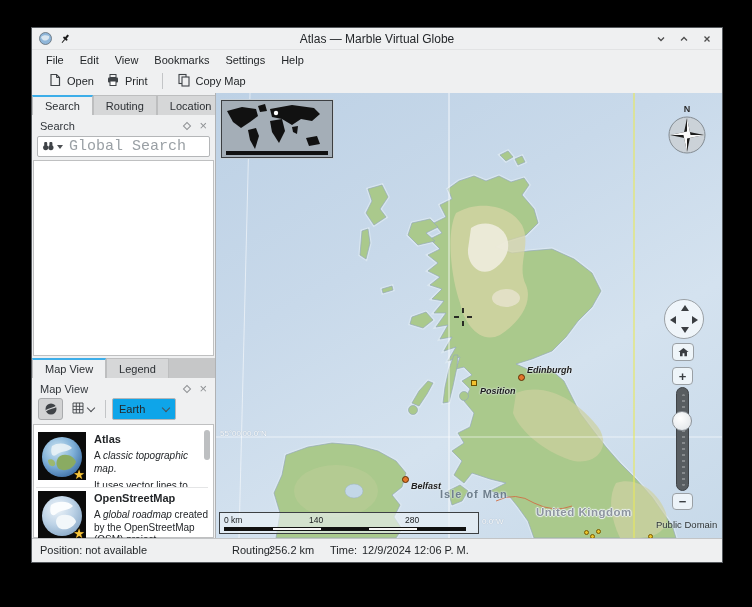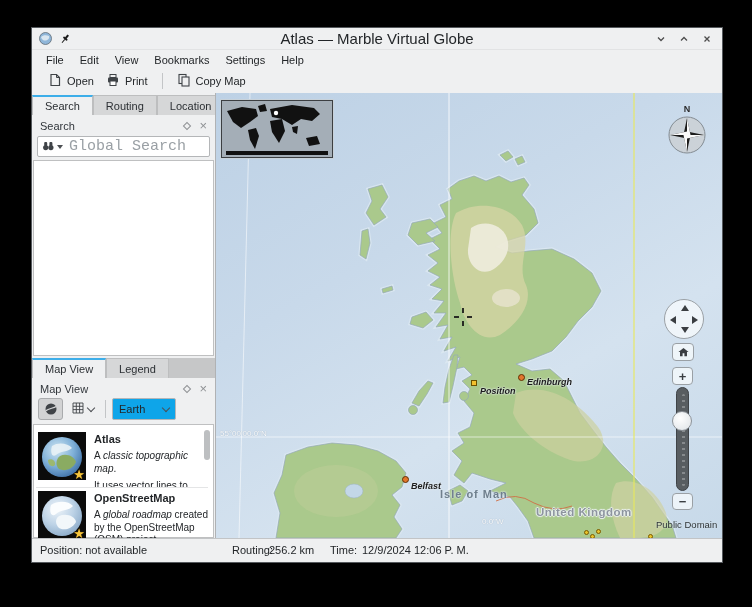--- a/index.html
+++ b/index.html
@@ -3,21 +3,21 @@
 <meta charset="utf-8">
 <style>
   html,body{margin:0;padding:0;width:752px;height:607px;background:#000;overflow:hidden;
     font-family:"Liberation Sans",sans-serif;-webkit-font-smoothing:antialiased;}
   *{box-sizing:border-box;}
   
   #window{position:absolute;left:32px;top:28px;width:690px;height:534px;background:#eff0f1;
     box-shadow:0 0 0 1px #55595d;font-size:11px;color:#232629;}
   #titlebar{position:absolute;left:0;top:0;width:100%;height:22px;background:#eff0f1;
     border-bottom:1px solid #e2e3e4;display:flex;align-items:center;}
-  #title{position:absolute;left:0;right:0;text-align:center;font-size:15px;color:#232629;}
+  #title{position:absolute;left:0;right:0;text-align:center;font-size:12px;color:#232629;}
   .tb-icons{position:absolute;left:7px;top:4px;display:flex;gap:7px;align-items:center;}
   .winbtns{position:absolute;right:8px;top:4px;display:flex;gap:9px;align-items:center;}
   .winbtn{width:14px;height:14px;display:flex;align-items:center;justify-content:center;cursor:default;}
   
   #menubar{position:absolute;left:0;top:22px;width:100%;height:19px;display:flex;align-items:center;padding-left:6px;}
   .menu-item{padding:2px 8px;color:#232629;}
   #toolbar{position:absolute;left:0;top:41px;width:100%;height:24px;display:flex;align-items:center;padding-left:10px;}
   .tool-btn{display:flex;align-items:center;gap:5px;padding:3px 6px;border-radius:3px;color:#232629;}
   .tool-sep{width:1px;height:16px;background:#c3c5c7;margin:0 8px;}
   
@@ -414,21 +414,21 @@
           <path d="M40,32 L23,35.5 L23,32 Z" fill="#fafafa"></path>
         </svg>
       </div>
 
       <span class="mlabel grat-lab" style="left:4px;top:336px;">55°00'00.0"N</span>
       <span class="mlabel grat-lab" style="left:266px;top:424px;">0.0"W</span>
 
       <div class="marker m-square" style="left:255px;top:287px;"></div>
       <span class="mlabel city-lab" style="left:264px;top:293px;">Position</span>
       <div class="marker m-circle" style="left:302px;top:281px;"></div>
-      <span class="mlabel city-lab" style="left:311px;top:284px;">Edinburgh</span>
+      <span class="mlabel city-lab" style="left:311px;top:272px;">Edinburgh</span>
       <div class="marker m-circle" style="left:186px;top:383px;"></div>
       <span class="mlabel city-lab" style="left:195px;top:388px;">Belfast</span>
       <div class="marker m-dot" style="left:368px;top:437px;"></div>
       <div class="marker m-dot" style="left:380px;top:436px;"></div>
       <div class="marker m-dot" style="left:374px;top:441px;"></div>
       <div class="marker m-dot" style="left:432px;top:441px;"></div>
 
       <span class="mlabel sea-lab" style="left:224px;top:395px;">Isle of Man</span>
       <span class="mlabel country-lab" style="left:320px;top:413px;">United Kingdom</span>
       <span class="mlabel attr-lab" style="left:440px;top:426px;">Public Domain</span>
@@ -444,20 +444,32 @@
             <path d="M6 0.5 L11.5 5 H9.8 V9.5 H7 V6.4 H5 V9.5 H2.2 V5 H0.5 Z" fill="#3a3e42"></path>
           </svg>
       </div>
       <div class="navpill zoombtn" style="left:456px;top:274px;">+</div>
       <div class="zslider-track">
         <div class="zslider-dots"></div>
       </div>
       <div class="zslider-thumb"></div>
       <div class="navpill zoombtn" style="left:456px;top:400px;height:17px;">−</div>
 
+      <div class="scalebar">
+        <span class="sb-lab" style="left:4px;">0 km</span>
+        <span class="sb-lab" style="left:89px;">140</span>
+        <span class="sb-lab" style="left:185px;">280</span>
+        <div class="sb-bar">
+          <div class="sb-seg" style="background:#111;"></div>
+          <div class="sb-seg" style="background:#f7f7f7;"></div>
+          <div class="sb-seg" style="background:#111;"></div>
+          <div class="sb-seg" style="background:#f7f7f7;"></div>
+          <div class="sb-seg" style="background:#111;"></div>
+        </div>
+      </div>
     </div>
   </div>
 
   <div id="statusbar">
     <span style="left:8px;">Position: not available</span>
     <span style="left:200px;">Routing:</span>
     <span style="left:237px;">256.2 km</span>
     <span style="left:298px;">Time:</span>
     <span style="left:330px;">12/9/2024 12:06 P. M.</span>
   </div>

